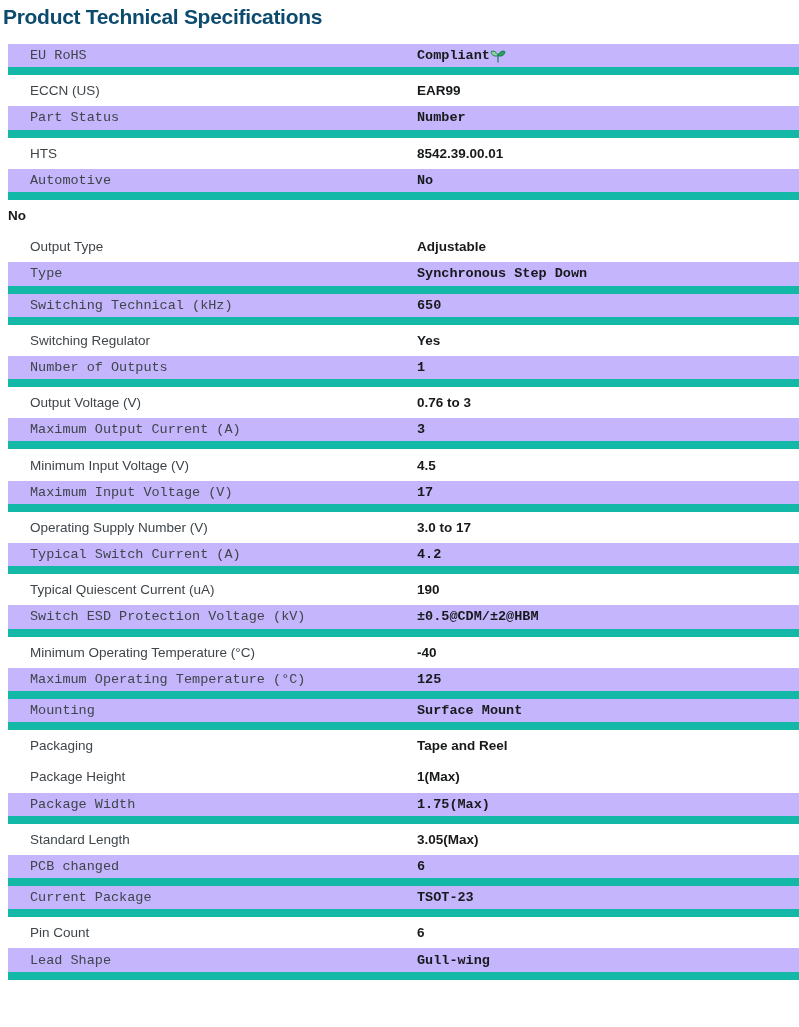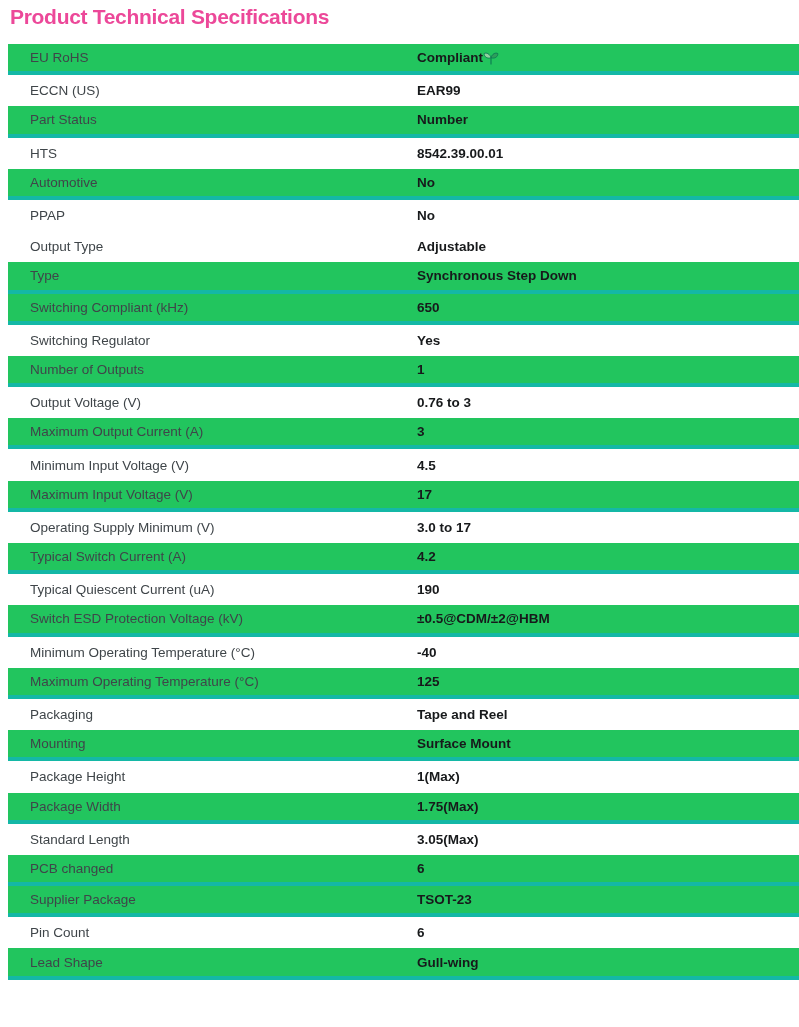--- a/index.html
+++ b/index.html
@@ -6,42 +6,43 @@
     margin: 0;
     padding: 0;
     background: #ffffff;
     width: 799px;
     height: 1027px;
     overflow: hidden;
     font-family: "Liberation Sans", sans-serif;
   }
   .page-title {
     margin: 0;
-    padding: 3px 0 0 10px;
+    padding: 3px 0 0 3px;
     font-size: 21px;
     font-weight: 700;
     letter-spacing: -0.3px;
-    color: #ec4899;
+    color: #0c4a6e;
     line-height: 28px;
   }
   .spec-table {
     position: absolute;
     top: 44px;
     left: 8px;
     right: 0;
   }
   .spec-row {
     height: 31.2px;
     box-sizing: border-box;
     display: flex;
     align-items: center;
   }
   .spec-row.stripe {
-    background: #22c55e;
-    border-bottom: 4px solid #14b8a6;
+    background: #c4b5fd;
+    border-bottom: 8px solid #14b8a6;
+    font-family: Liberation Mono, monospace;
   }
   .spec-label {
     box-sizing: border-box;
     width: 409px;
     padding-left: 22px;
     font-size: 13.5px;
     color: #3f4549;
     white-space: nowrap;
     overflow: hidden;
   }
@@ -108,21 +109,20 @@
 
   <div class="spec-row stripe">
     <div class="spec-label">Automotive</div>
     <div class="spec-value">
       <span>No</span>
 
     </div>
   </div>
 
   <div class="spec-row">
-    <div class="spec-label">PPAP</div>
     <div class="spec-value">
       <span>No</span>
 
     </div>
   </div>
 
   <div class="spec-row">
     <div class="spec-label">Output Type</div>
     <div class="spec-value">
       <span>Adjustable</span>
@@ -132,21 +132,21 @@
 
   <div class="spec-row stripe">
     <div class="spec-label">Type</div>
     <div class="spec-value">
       <span>Synchronous Step Down</span>
 
     </div>
   </div>
 
   <div class="spec-row stripe">
-    <div class="spec-label">Switching Compliant (kHz)</div>
+    <div class="spec-label">Switching Technical (kHz)</div>
     <div class="spec-value">
       <span>650</span>
 
     </div>
   </div>
 
   <div class="spec-row">
     <div class="spec-label">Switching Regulator</div>
     <div class="spec-value">
       <span>Yes</span>
@@ -188,21 +188,21 @@
 
   <div class="spec-row stripe">
     <div class="spec-label">Maximum Input Voltage (V)</div>
     <div class="spec-value">
       <span>17</span>
 
     </div>
   </div>
 
   <div class="spec-row">
-    <div class="spec-label">Operating Supply Minimum (V)</div>
+    <div class="spec-label">Operating Supply Number (V)</div>
     <div class="spec-value">
       <span>3.0 to 17</span>
 
     </div>
   </div>
 
   <div class="spec-row stripe">
     <div class="spec-label">Typical Switch Current (A)</div>
     <div class="spec-value">
       <span>4.2</span>
@@ -235,36 +235,36 @@
   </div>
 
   <div class="spec-row stripe">
     <div class="spec-label">Maximum Operating Temperature (°C)</div>
     <div class="spec-value">
       <span>125</span>
 
     </div>
   </div>
 
+  <div class="spec-row stripe">
+    <div class="spec-label">Mounting</div>
+    <div class="spec-value">
+      <span>Surface Mount</span>
+
+    </div>
+  </div>
+
   <div class="spec-row">
     <div class="spec-label">Packaging</div>
     <div class="spec-value">
       <span>Tape and Reel</span>
 
     </div>
   </div>
 
-  <div class="spec-row stripe">
-    <div class="spec-label">Mounting</div>
-    <div class="spec-value">
-      <span>Surface Mount</span>
-
-    </div>
-  </div>
-
   <div class="spec-row">
     <div class="spec-label">Package Height</div>
     <div class="spec-value">
       <span>1(Max)</span>
 
     </div>
   </div>
 
   <div class="spec-row stripe">
     <div class="spec-label">Package Width</div>
@@ -285,21 +285,21 @@
   <div class="spec-row stripe">
     <div class="spec-label">PCB changed</div>
     <div class="spec-value">
       <span>6</span>
 
     </div>
   </div>
 
 
   <div class="spec-row stripe">
-    <div class="spec-label">Supplier Package</div>
+    <div class="spec-label">Current Package</div>
     <div class="spec-value">
       <span>TSOT-23</span>
 
     </div>
   </div>
 
   <div class="spec-row">
     <div class="spec-label">Pin Count</div>
     <div class="spec-value">
       <span>6</span>

